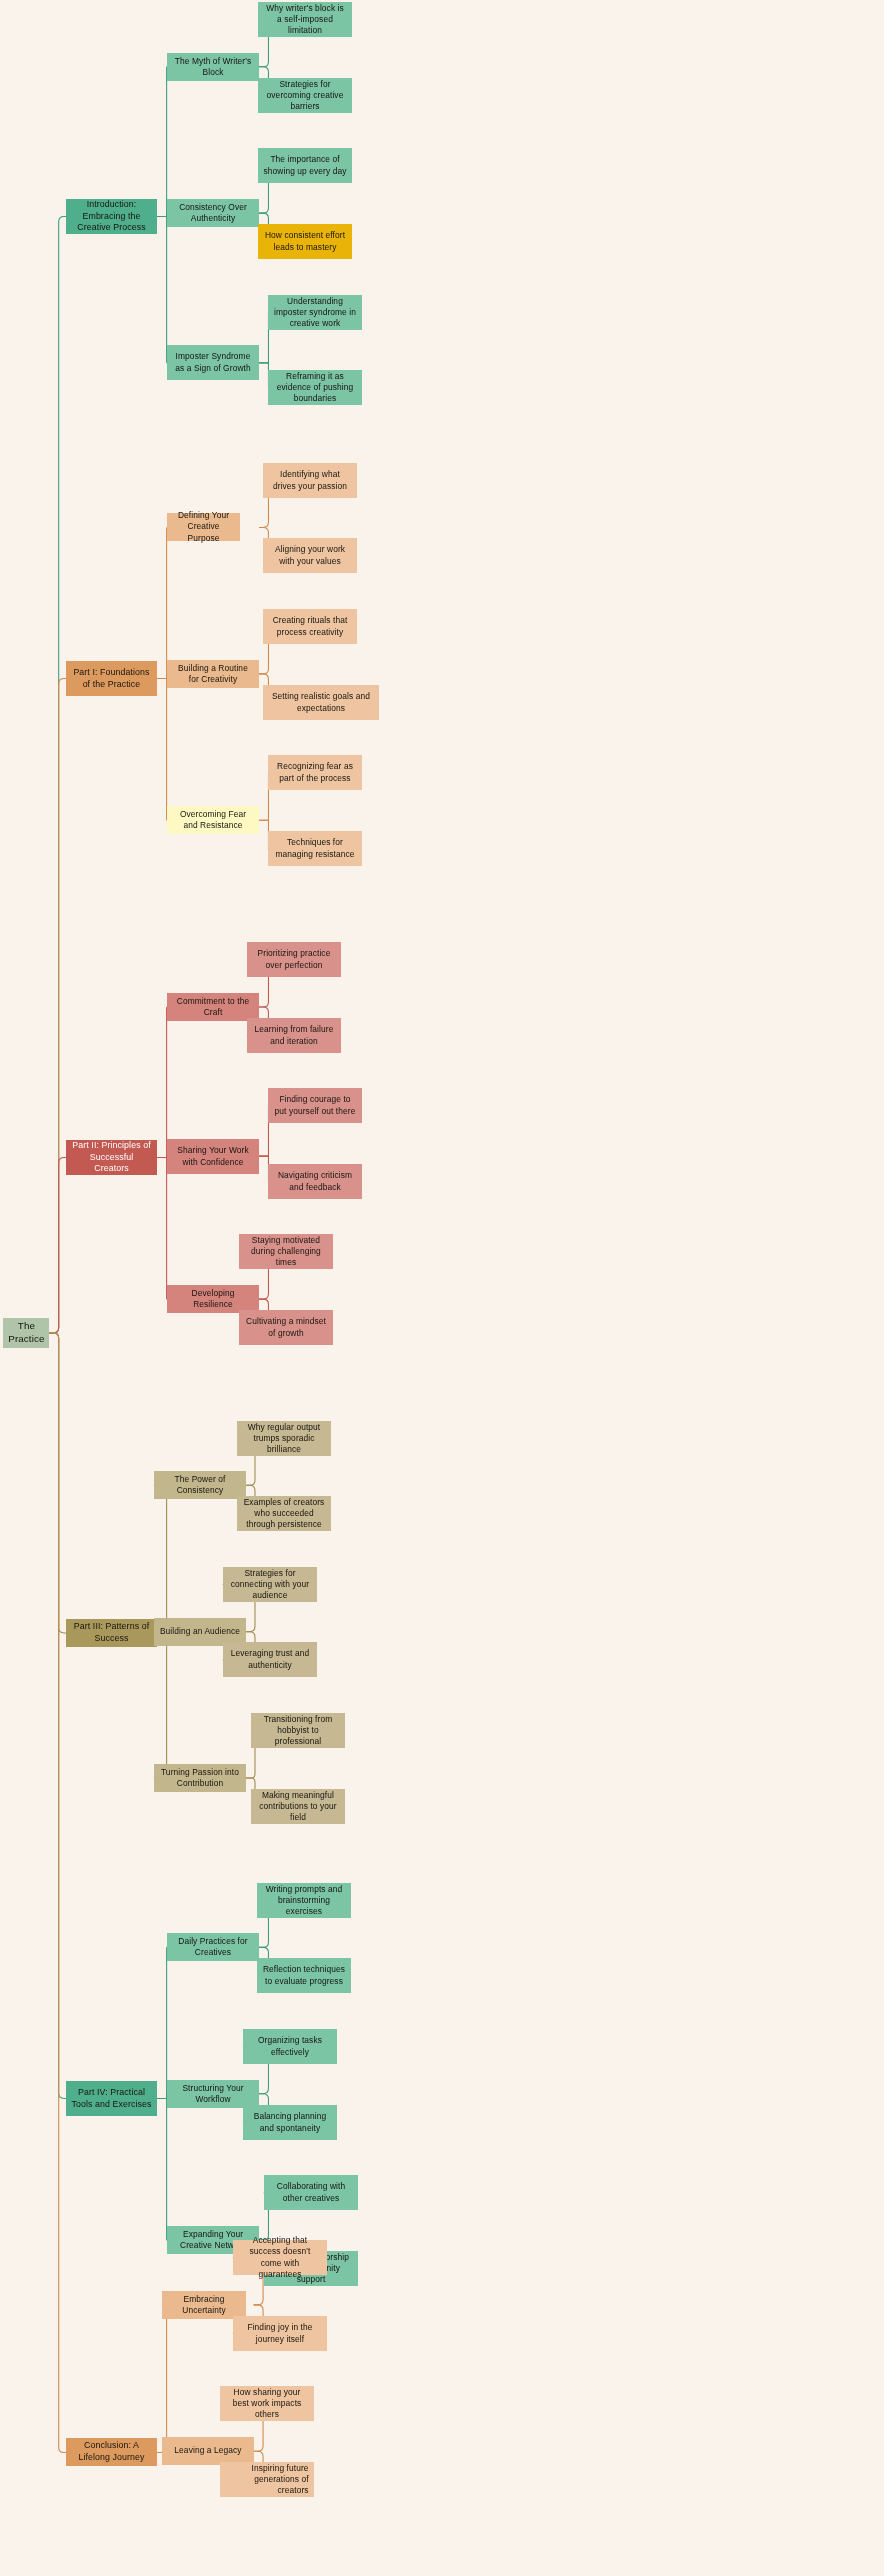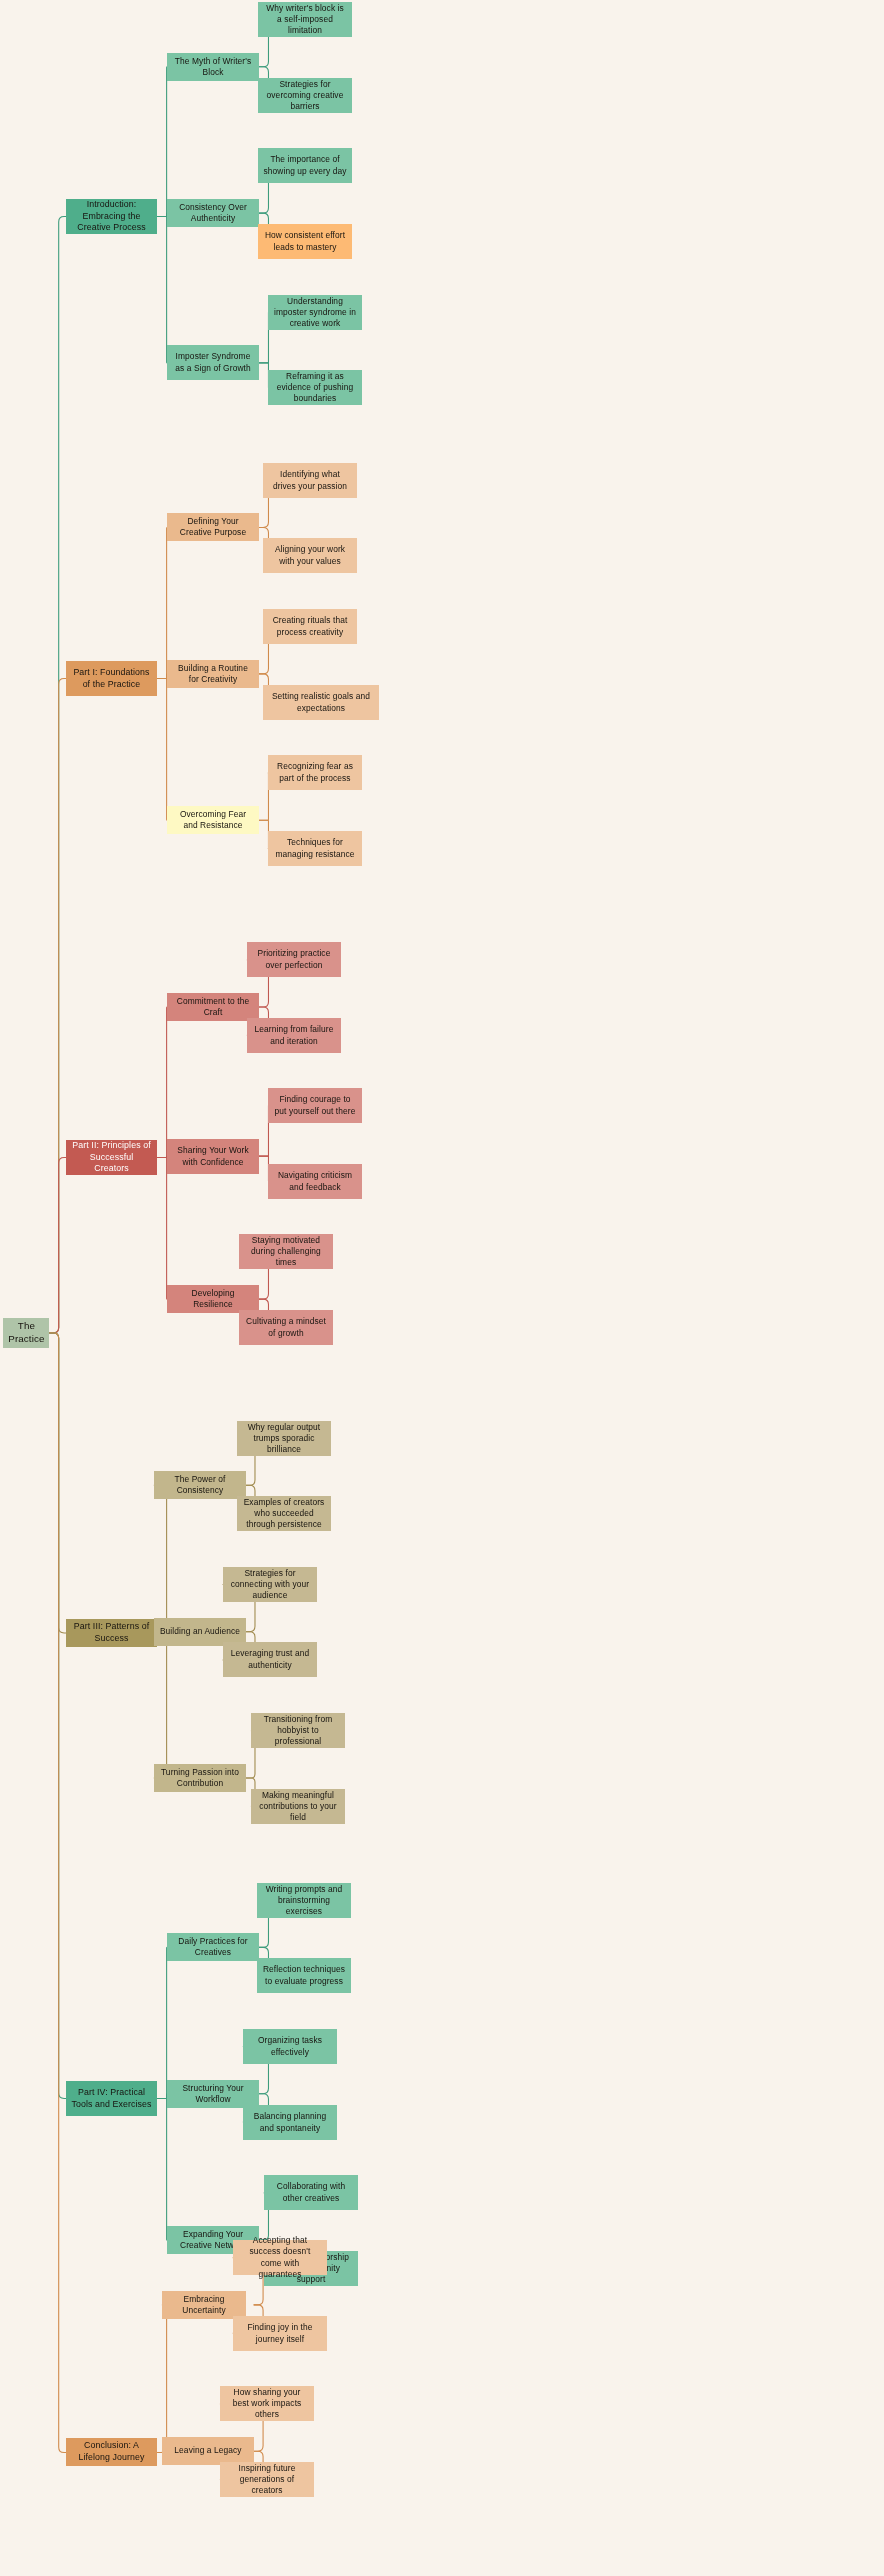--- a/index.html
+++ b/index.html
@@ -107,36 +107,36 @@
     </div>
     <div class="node lvl3" style="left: 258px; top: 78px; width: 94px; height: 35px; background: rgb(123, 196, 164);">
       <span>Strategies for overcoming creative barriers</span>
     </div>
     <div class="node lvl2" style="left: 167px; top: 199px; width: 92px; height: 28px; background: rgb(123, 196, 164);">
       <span>Consistency Over Authenticity</span>
     </div>
     <div class="node lvl3" style="left: 258px; top: 148px; width: 94px; height: 35px; background: rgb(123, 196, 164);">
       <span>The importance of showing up every day</span>
     </div>
-    <div class="node lvl3" style="left: 258px; top: 224px; width: 94px; height: 35px; background: #fdba74;">
+    <div class="node lvl3" style="left: 258px; top: 224px; width: 94px; height: 35px; background: #eab308;">
       <span>How consistent effort leads to mastery</span>
     </div>
     <div class="node lvl2" style="left: 167px; top: 345px; width: 92px; height: 35px; background: rgb(123, 196, 164);">
       <span>Imposter Syndrome as a Sign of Growth</span>
     </div>
     <div class="node lvl3" style="left: 268px; top: 295px; width: 94px; height: 35px; background: rgb(123, 196, 164);">
       <span>Understanding imposter syndrome in creative work</span>
     </div>
     <div class="node lvl3" style="left: 268px; top: 370px; width: 94px; height: 35px; background: rgb(123, 196, 164);">
       <span>Reframing it as evidence of pushing boundaries</span>
     </div>
     <div class="node lvl1" style="left: 66px; top: 661px; width: 91px; height: 35px; background: rgb(221, 154, 94);">
       <span>Part I: Foundations of the Practice</span>
     </div>
-    <div class="node lvl2" style="left: 167px; top: 513px; width: 92px; height: 28px; background: rgb(234, 185, 141);">
+    <div class="node lvl2" style="left: 167px; top: 513px; width: 73px; height: 28px; background: rgb(234, 185, 141);">
       <span>Defining Your Creative Purpose</span>
     </div>
     <div class="node lvl3" style="left: 263px; top: 463px; width: 94px; height: 35px; background: rgb(238, 197, 160);">
       <span>Identifying what drives your passion</span>
     </div>
     <div class="node lvl3" style="left: 263px; top: 538px; width: 94px; height: 35px; background: rgb(238, 197, 160);">
       <span>Aligning your work with your values</span>
     </div>
     <div class="node lvl2" style="left: 167px; top: 660px; width: 92px; height: 28px; background: rgb(234, 185, 141);">
       <span>Building a Routine for Creativity</span>
@@ -257,17 +257,17 @@
     </div>
     <div class="node lvl3" style="left: 233px; top: 2316px; width: 94px; height: 35px; background: rgb(238, 197, 160);">
       <span>Finding joy in the journey itself</span>
     </div>
     <div class="node lvl2" style="left: 162px; top: 2437px; width: 92px; height: 28px; background: rgb(234, 185, 141);">
       <span>Leaving a Legacy</span>
     </div>
     <div class="node lvl3" style="left: 220px; top: 2386px; width: 94px; height: 35px; background: rgb(238, 197, 160);">
       <span>How sharing your best work impacts others</span>
     </div>
-    <div class="node lvl3" style="left: 220px; top: 2462px; width: 94px; height: 35px; background: rgb(238, 197, 160);">
+    <div class="node lvl3" style="left: 220px; top: 2462px; width: 94px; height: 35px; background: rgb(238, 197, 160); text-align: right;">
       <span>Inspiring future generations of creators</span>
     </div>
   </div>
 
 
 </body></html>

